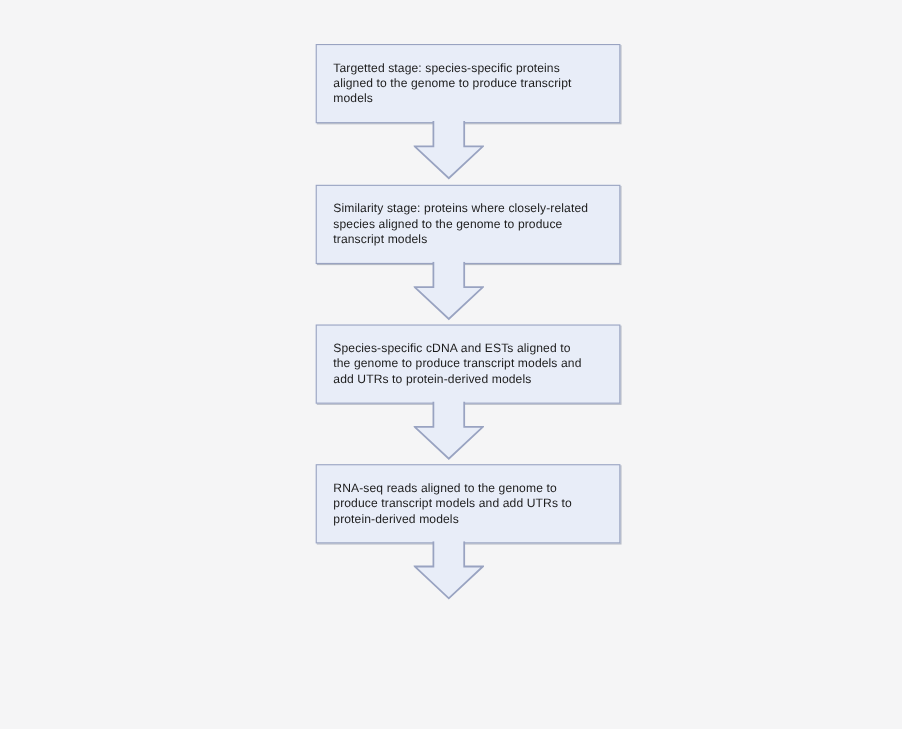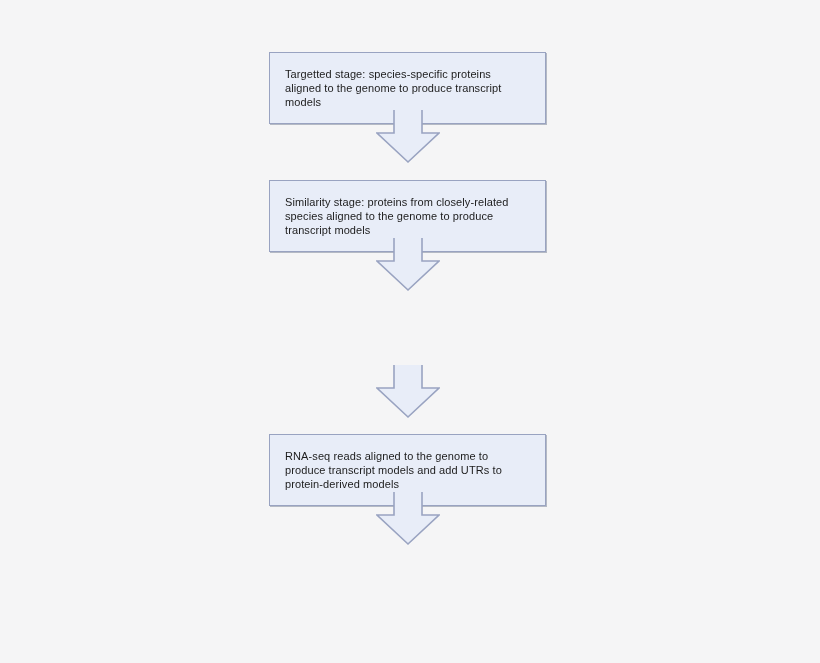--- a/index.html
+++ b/index.html
@@ -9,30 +9,29 @@
   }
   #canvas {
     position: relative;
     width: 820px;
     height: 663px;
     background: #f5f5f6;
     overflow: hidden;
   }
   .flow-box {
     position: absolute;
-    left: 269px;
+    left: 287px;
     width: 277px;
     height: 72px;
     box-sizing: border-box;
     background: #e8edf8;
     border: 1.6px solid #99a3c1;
     box-shadow: 1px 1px 0 rgba(103,112,136,0.45);
     display: flex;
     align-items: center;
-    margin-top: 12px;
   }
   .flow-box .label {
     padding: 0 10px 0 15px;
     font-size: 11px;
     line-height: 14.3px;
     color: #1c1c1c;
     white-space: pre-line;
     letter-spacing: 0.1px;
   }
   .box-1 { top: 40px; }
@@ -60,29 +59,34 @@
     <div class="label">Targetted stage: species-specific proteins
 aligned to the genome to produce transcript
 models</div>
   </div>
 
   <svg class="flow-arrow arrow-1" viewBox="0 0 64 54">
     <path d="M18,0 L18,23 L1,23 L32,52 L63,23 L46,23 L46,0" fill="#e8edf8" stroke="#99a3c1" stroke-width="1.6" stroke-linejoin="miter"></path>
   </svg>
 
   <div class="flow-box box-2">
-    <div class="label">Similarity stage: proteins from closely-related
+    <div class="label">Similarity stage: proteins where closely-related
 species aligned to the genome to produce
 transcript models</div>
   </div>
 
   <svg class="flow-arrow arrow-2" viewBox="0 0 64 54">
     <path d="M18,0 L18,23 L1,23 L32,52 L63,23 L46,23 L46,0" fill="#e8edf8" stroke="#99a3c1" stroke-width="1.6" stroke-linejoin="miter"></path>
   </svg>
 
+  <div class="flow-box box-3">
+    <div class="label">Species-specific cDNA and ESTs aligned to
+the genome to produce transcript models and
+add UTRs to protein-derived models</div>
+  </div>
 
   <svg class="flow-arrow arrow-3" viewBox="0 0 64 54">
     <path d="M18,0 L18,23 L1,23 L32,52 L63,23 L46,23 L46,0" fill="#e8edf8" stroke="#99a3c1" stroke-width="1.6" stroke-linejoin="miter"></path>
   </svg>
 
   <div class="flow-box box-4">
     <div class="label">RNA-seq reads aligned to the genome  to
 produce transcript models and add UTRs to
 protein-derived models</div>
   </div>

